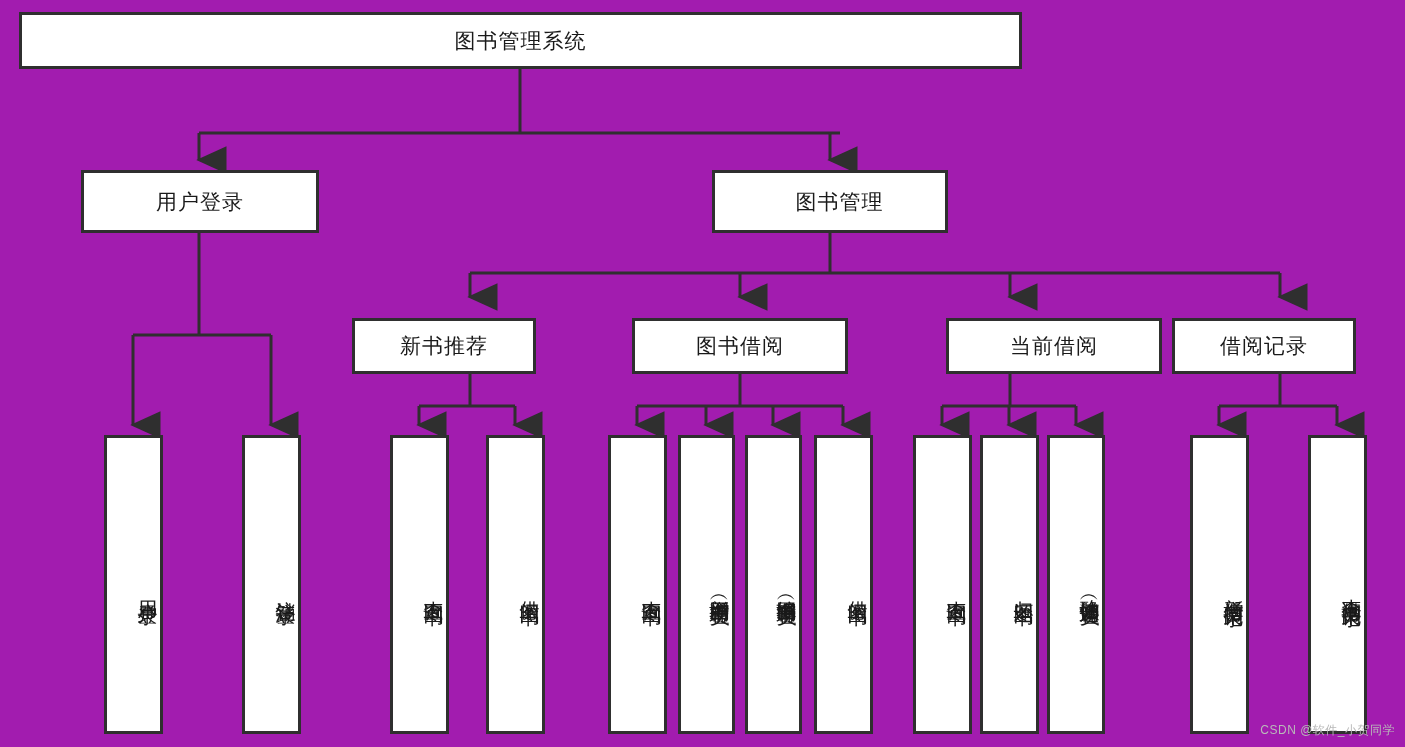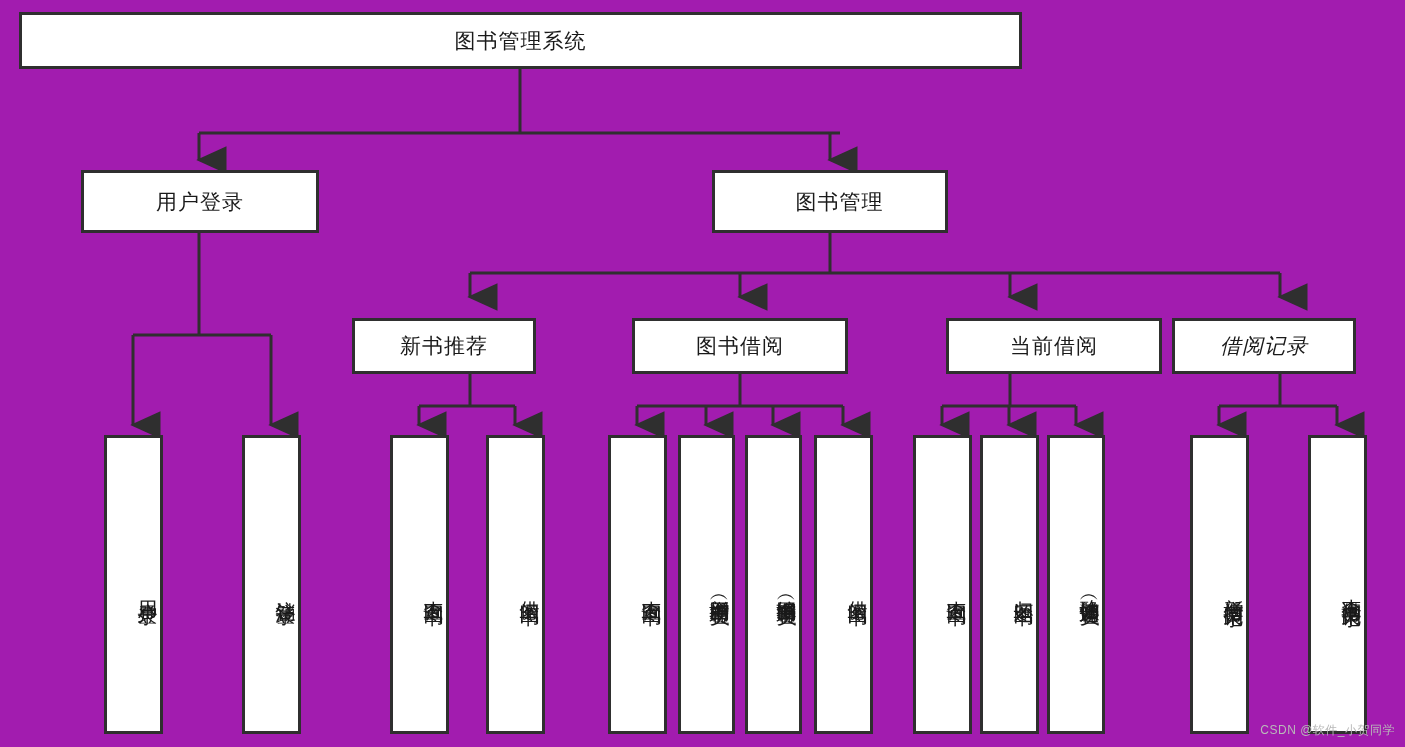--- a/index.html
+++ b/index.html
@@ -120,21 +120,21 @@
   </svg>
 
   <div class="node horiz" style="left:19px; top:12px; width:1003px; height:57px;">图书管理系统</div>
 
   <div class="node horiz" style="left:81px; top:170px; width:238px; height:63px;">用户登录</div>
   <div class="node horiz" style="left:712px; top:170px; width:236px; height:63px;padding-left:19px;">图书管理</div>
 
   <div class="node horiz" style="left:352px; top:318px; width:184px; height:56px;">新书推荐</div>
   <div class="node horiz" style="left:632px; top:318px; width:216px; height:56px;">图书借阅</div>
   <div class="node horiz" style="left:902px; top:318px; width:216px; height:56px;margin-left:44px;">当前借阅</div>
-  <div class="node horiz" style="left:1172px; top:318px; width:184px; height:56px;font-style:italic;">借阅记录</div>
+  <div class="node horiz" style="left:1172px; top:318px; width:184px; height:56px;">借阅记录</div>
 
   <div class="node vert" style="left:104px; top:435px; width:59px; height:299px;">用户登录</div>
   <div class="node vert" style="left:242px; top:435px; width:59px; height:299px;">注销登录</div>
 
   <div class="node vert" style="left:390px; top:435px; width:59px; height:299px;">查询图书</div>
   <div class="node vert" style="left:486px; top:435px; width:59px; height:299px;">借阅图书</div>
 
   <div class="node vert" style="left:608px; top:435px; width:59px; height:299px;">查询图书</div>
   <div class="node vert tall" style="left:678px; top:435px; width:57px; height:299px;">新增图书（管理员）</div>
   <div class="node vert tall" style="left:745px; top:435px; width:57px; height:299px;">编辑图书（管理员）</div>

